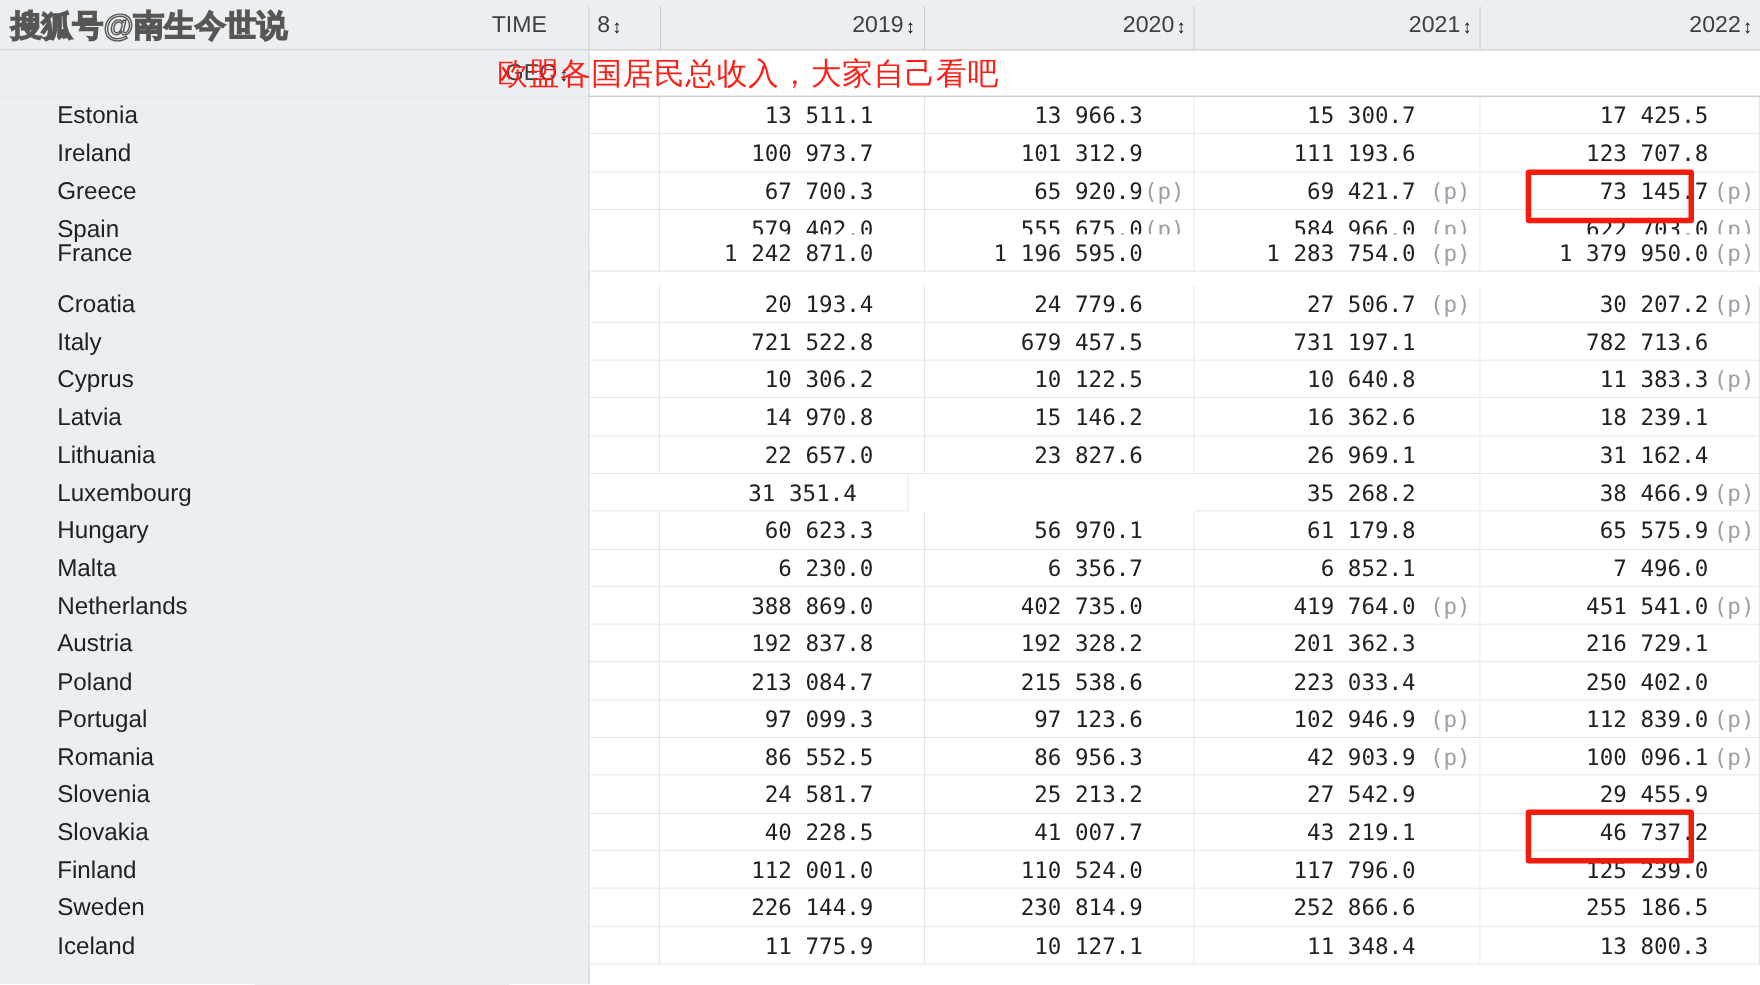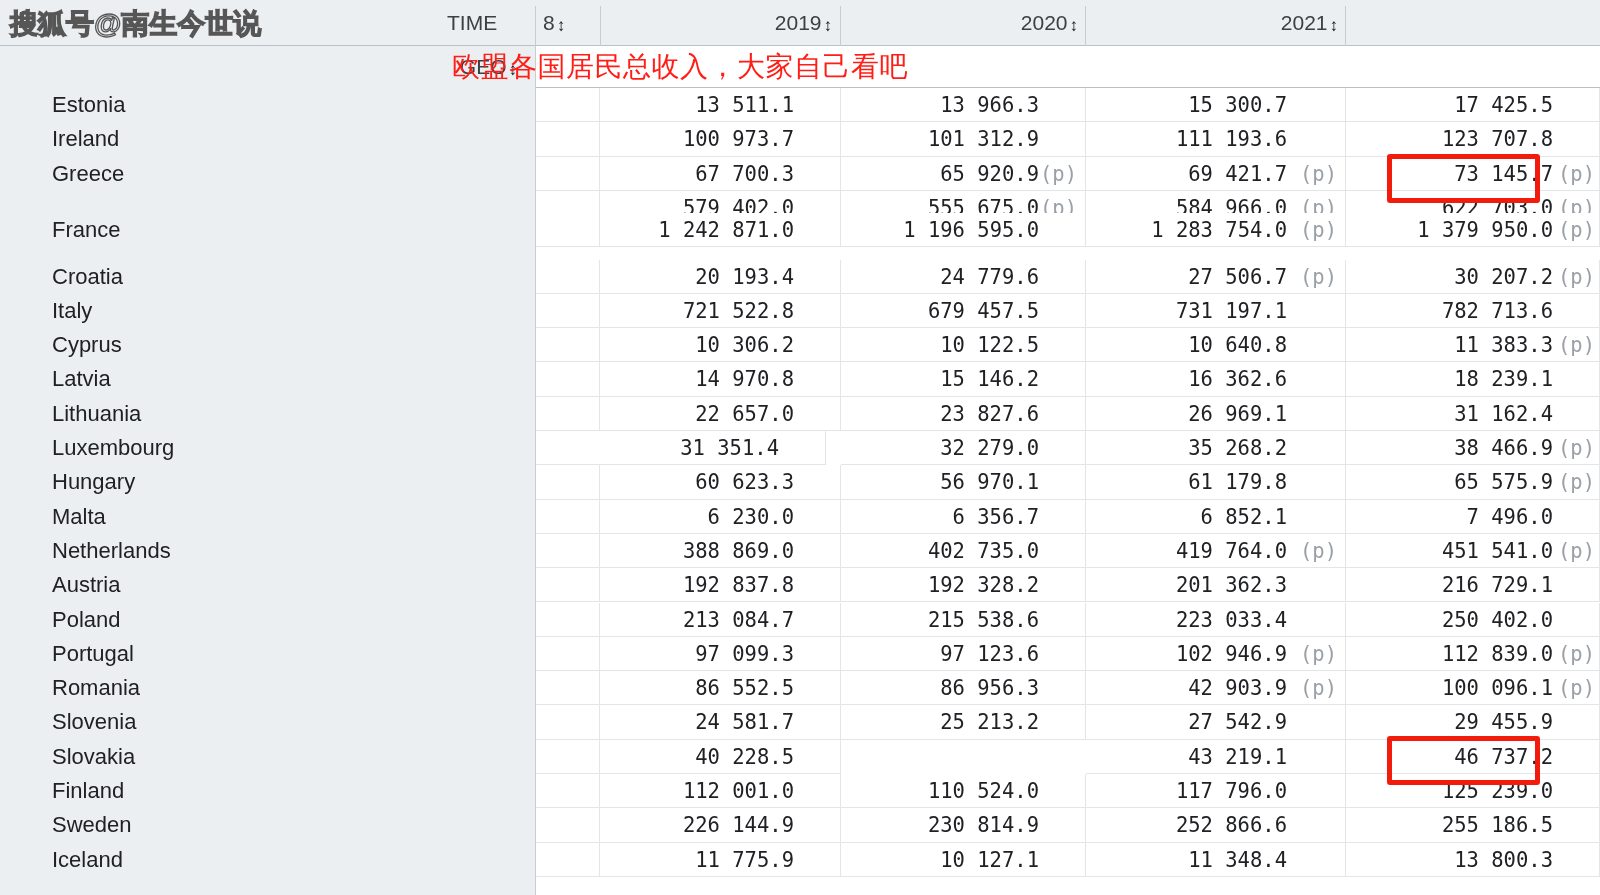--- a/index.html
+++ b/index.html
@@ -147,20 +147,23 @@
     </div>
 
     <div class="hdr-label hdr-right" style="left:841px;width:237px;">
       <span>2020</span><span class="sortglyph">↕</span>
     </div>
 
     <div class="hdr-label hdr-right" style="left:1086px;width:252px;">
       <span>2021</span><span class="sortglyph">↕</span>
     </div>
 
+    <div class="hdr-label hdr-right" style="left:1346px;width:247px;">
+      <span>2022</span><span class="sortglyph">↕</span>
+    </div>
   </div>
 
   <div class="watermark">搜狐号@南生今世说</div>
 
   <div class="subhdr">
     <div class="subhdr-geo">
       <span>GEO</span><span class="sortglyph">↕</span>
     </div>
     <div class="subhdr-sep" style="left:535px;"></div>
     <div class="rednote">欧盟各国居民总收入，大家自己看吧</div>
@@ -215,20 +218,21 @@
           <div class="cell" style="left: 1086px; width: 260px;">
             <span class="num" style="right: 58px;">69 421.7</span>
             <span class="flag" style="right: 8px;">(p)</span>
           </div>
           <div class="cell" style="left: 1346px; width: 254px;">
             <span class="num" style="right: 46px;">73 145.7</span>
             <span class="flag" style="right: 4px;">(p)</span>
           </div>
         </div>
         <div class="row" style="top: 102.9px;">
+          <div class="geo">Spain</div>
           <div class="spacer" style="left: 536px;"></div>
           <div class="cell" style="left: 600px; width: 241px;">
             <span class="num" style="right: 46px;">579 402.0</span>
           </div>
           <div class="cell" style="left: 841px; width: 245px;">
             <span class="num" style="right: 46px;">555 675.0</span>
             <span class="flag" style="right: 8px;">(p)</span>
           </div>
           <div class="cell" style="left: 1086px; width: 260px;">
             <span class="num" style="right: 58px;">584 966.0</span>
@@ -339,23 +343,20 @@
           <div class="cell" style="left: 1346px; width: 254px;">
             <span class="num" style="right: 46px;">31 162.4</span>
           </div>
         </div>
         <div class="row" style="top: 343px;">
           <div class="geo">Luxembourg</div>
           <div class="spacer" style="left: 536px;"></div>
           <div class="cell" style="left: 585px; width: 241px;">
             <span class="num" style="right: 46px;">31 351.4</span>
           </div>
-          <div class="cell" style="left: 841px; width: 245px;">
-            <span class="num" style="right: 46px;">32 279.0</span>
-          </div>
           <div class="cell" style="left: 1086px; width: 260px;">
             <span class="num" style="right: 58px;">35 268.2</span>
           </div>
           <div class="cell" style="left: 1346px; width: 254px;">
             <span class="num" style="right: 46px;">38 466.9</span>
             <span class="flag" style="right: 4px;">(p)</span>
           </div>
         </div>
         <div class="row" style="top: 377.3px;">
           <div class="geo">Hungary</div>
@@ -491,20 +492,23 @@
           <div class="cell" style="left: 1346px; width: 254px;">
             <span class="num" style="right: 46px;">29 455.9</span>
           </div>
         </div>
         <div class="row" style="top: 651.7px;">
           <div class="geo">Slovakia</div>
           <div class="spacer" style="left: 536px;"></div>
           <div class="cell" style="left: 600px; width: 241px;">
             <span class="num" style="right: 46px;">40 228.5</span>
           </div>
+          <div class="cell" style="left: 841px; width: 245px;">
+            <span class="num" style="right: 46px;">41 007.7</span>
+          </div>
           <div class="cell" style="left: 1086px; width: 260px;">
             <span class="num" style="right: 58px;">43 219.1</span>
           </div>
           <div class="cell" style="left: 1346px; width: 254px;">
             <span class="num" style="right: 46px;">46 737.2</span>
           </div>
         </div>
         <div class="row" style="top: 686px;">
           <div class="geo">Finland</div>
           <div class="spacer" style="left: 536px;"></div>

